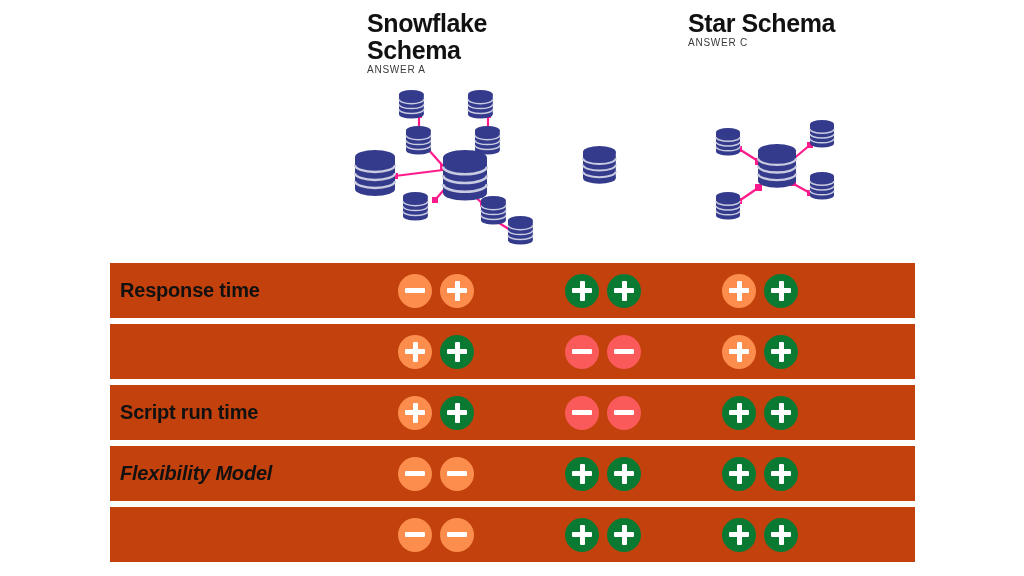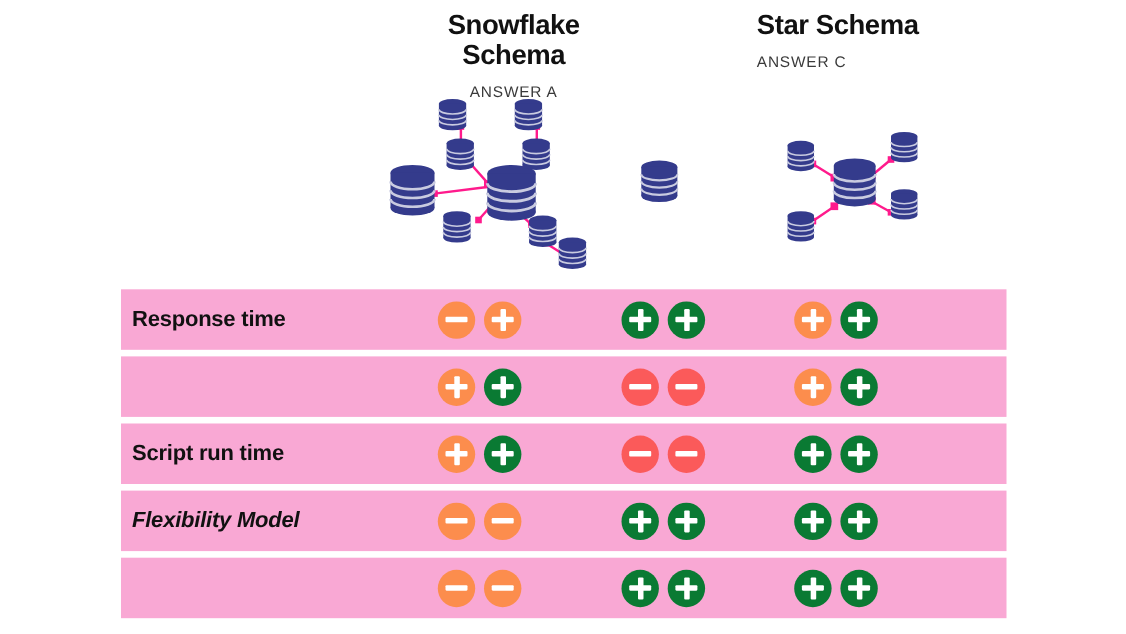--- a/index.html
+++ b/index.html
@@ -27,49 +27,48 @@
   }
   .col-head .title {
     font-size: 25px;
     font-weight: bold;
     line-height: 1.08;
     color: #111111;
     letter-spacing: -0.4px;
     white-space: pre-line;
   }
   .col-head .answer {
-    margin-top: 11px;
-    font-size: 14px;
+    font-size: 10px;
     font-weight: normal;
     color: #3a3a3a;
     letter-spacing: 0.75px;
   }
 
-  #head-a { left: 367px; top: 10px; text-align: center; }
+  #head-a { left: 367px; top: 10px; }
   #head-b { left: 531px; top: 10px; }
   #head-c { left: 688px; top: 10px; }
 
   
   .diagram {
     position: absolute;
     top: 88px;
     height: 162px;
   }
   #diagram-a { left: 355px; width: 180px; }
   #diagram-b { left: 555px; width: 100px; }
   #diagram-c { left: 700px; width: 150px; }
   .diagram svg { display: block; width: 100%; height: 100%; overflow: visible; }
 
   
   .row {
     position: absolute;
     left: 110px;
     width: 805px;
     height: 55px;
-    background: #f9a8d4;
+    background: #c2410c;
   }
   .row-label {
     position: absolute;
     left: 10px;
     top: 0;
     height: 55px;
     display: flex;
     align-items: center;
     font-size: 20px;
     font-weight: bold;

